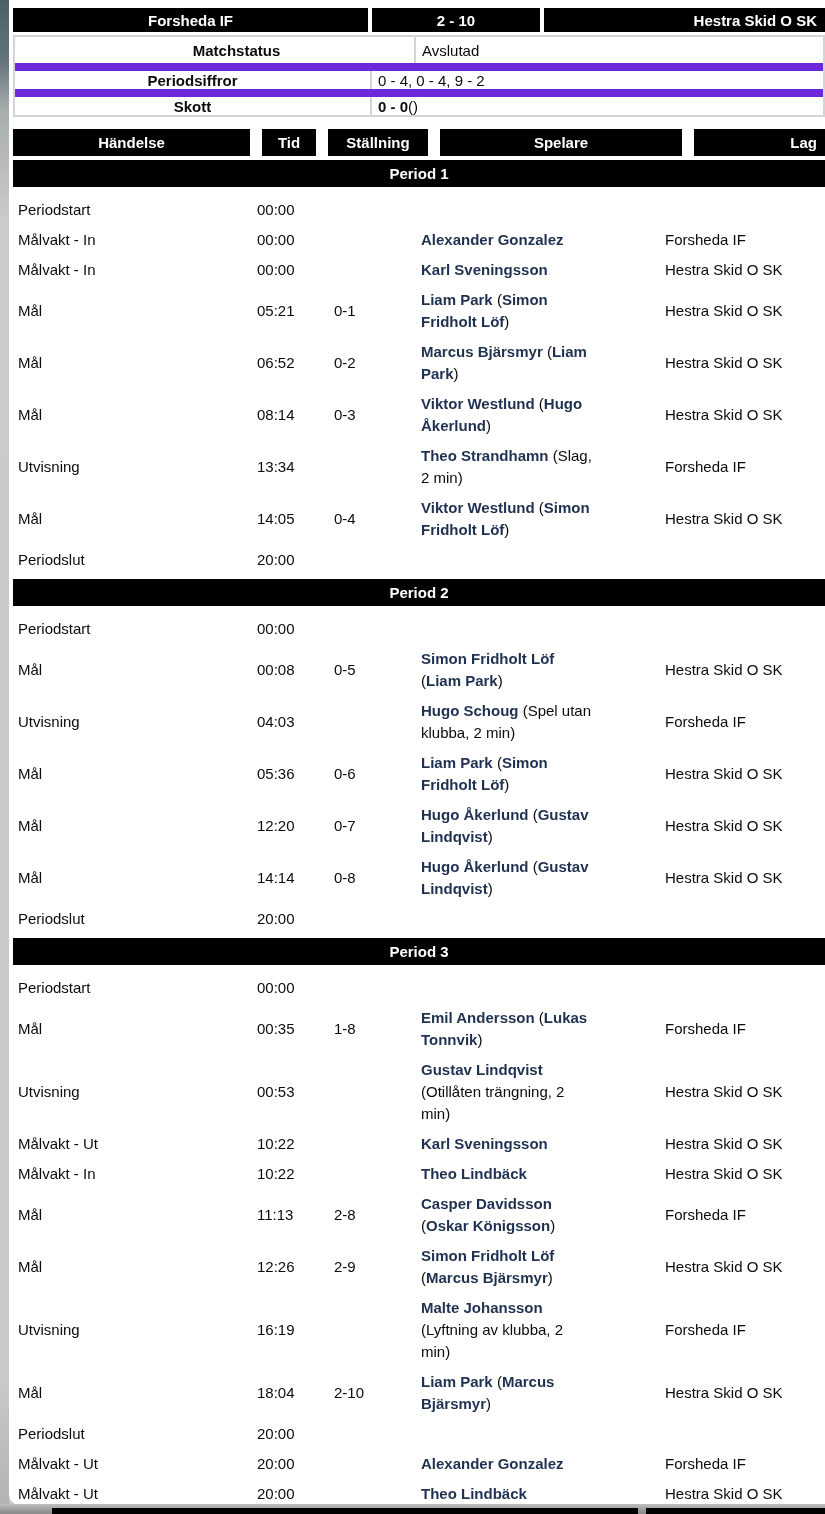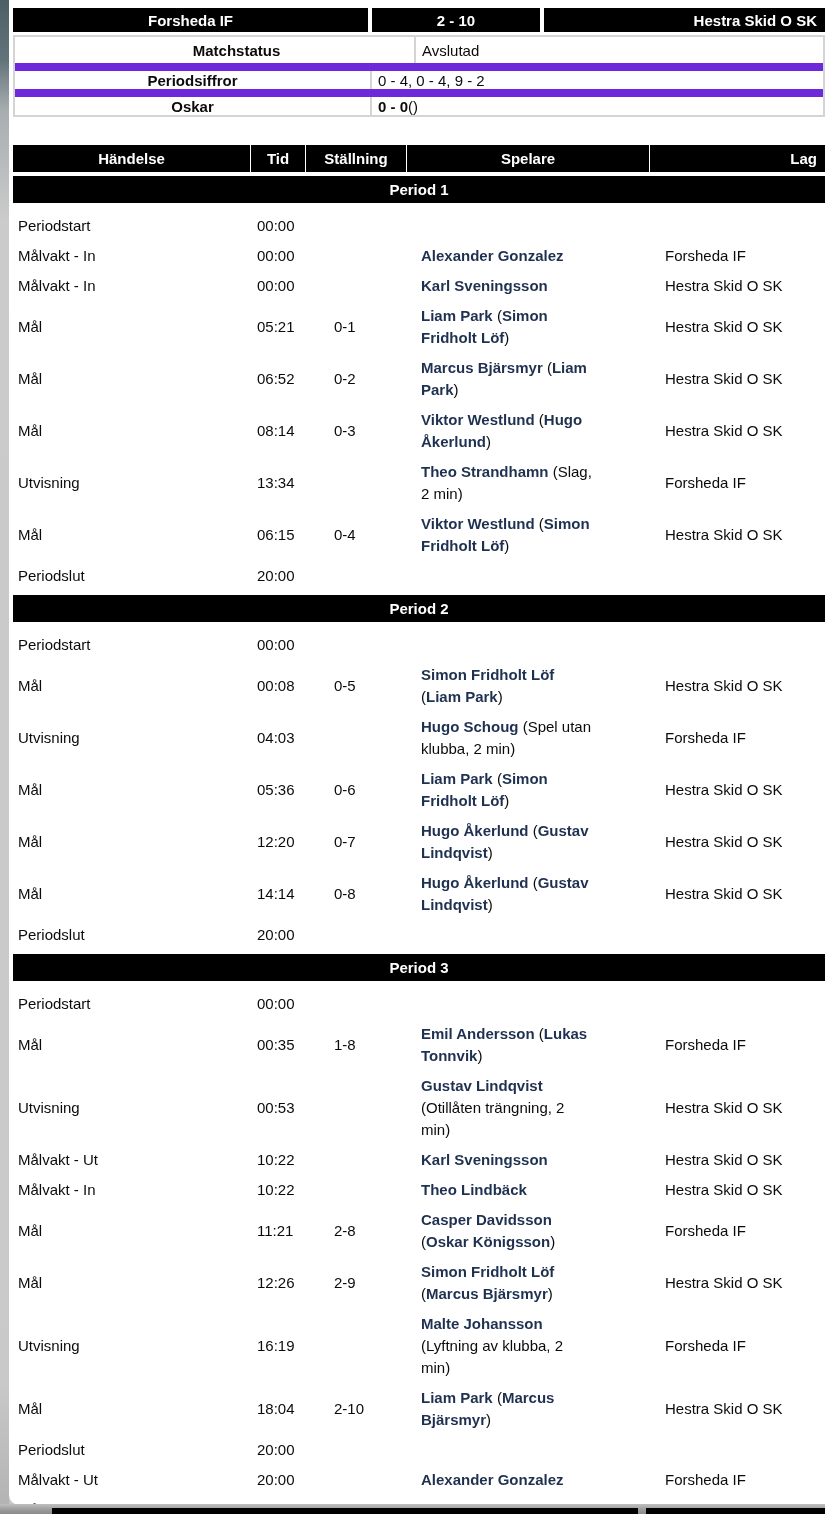--- a/index.html
+++ b/index.html
@@ -35,21 +35,21 @@
   .sum-row { display:flex; border-top:8px solid #6d28d9; min-height:26px; }
   .sum-row:first-child { border-top:none;padding-left:44px; }
   .sum-label {
     width:357px; font-weight:bold; border-right:2px solid #d4d4d4;
     display:flex; align-items:center; justify-content:center;
   }
   .sum-value { flex:1; padding-left:6px; display:flex; align-items:center; }
   .sum-bold { font-weight:bold; }
 
   
-  .ev-header { margin-top:28px; display:flex; gap:1px; height:27px; }
+  .ev-header { margin-top:12px; display:flex; gap:12px; height:27px; }
   .evh-cell {
     background:#000000; color:#ffffff; font-weight:bold;
     display:flex; align-items:center; justify-content:center;
   }
   .evh-handelse { width:237px; }
   .evh-tid { width:54px; }
   .evh-stallning { width:100px; }
   .evh-spelare { width:242px; }
   .evh-lag { flex:1; justify-content:flex-end; padding-right:8px; }
 
@@ -96,21 +96,21 @@
     <div class="sum-label">Matchstatus</div>
     <div class="sum-value">Avslutad</div>
   </div>
 
   <div class="sum-row">
     <div class="sum-label">Periodsiffror</div>
     <div class="sum-value">0 - 4, 0 - 4, 9 - 2</div>
   </div>
 
   <div class="sum-row">
-    <div class="sum-label">Oskar</div>
+    <div class="sum-label">Skott</div>
     <div class="sum-value">
               <span class="sum-bold">0 - 0</span>
               <span> ()</span>
             </div>
   </div>
 </div>
 
       <div class="ev-header">
         <div class="evh-cell evh-handelse">Händelse</div>
         <div class="evh-cell evh-tid">Tid</div>
@@ -208,21 +208,21 @@
       <div class="spelare-inner">
         <span class="player">Theo Strandhamn</span>
         <span class="detail">(<span>Slag, 2 min</span>)</span>
       </div>
     </div>
     <div class="col-lag">Forsheda IF</div>
   </div>
 
   <div class="ev-row">
     <div class="col-handelse">Mål</div>
-    <div class="col-tid">06:15</div>
+    <div class="col-tid">14:05</div>
     <div class="col-stallning">0-4</div>
     <div class="col-spelare">
       <div class="spelare-inner">
         <span class="player">Viktor Westlund</span>
         <span class="detail">(<span class="assist">Simon Fridholt Löf</span>)</span>
       </div>
     </div>
     <div class="col-lag">Hestra Skid O SK</div>
   </div>
 
@@ -394,21 +394,21 @@
       <div class="spelare-inner">
         <span class="player">Theo Lindbäck</span>
         
       </div>
     </div>
     <div class="col-lag">Hestra Skid O SK</div>
   </div>
 
   <div class="ev-row">
     <div class="col-handelse">Mål</div>
-    <div class="col-tid">11:21</div>
+    <div class="col-tid">11:13</div>
     <div class="col-stallning">2-8</div>
     <div class="col-spelare">
       <div class="spelare-inner">
         <span class="player">Casper Davidsson</span>
         <span class="detail">(<span class="assist">Oskar Königsson</span>)</span>
       </div>
     </div>
     <div class="col-lag">Forsheda IF</div>
   </div>
 

